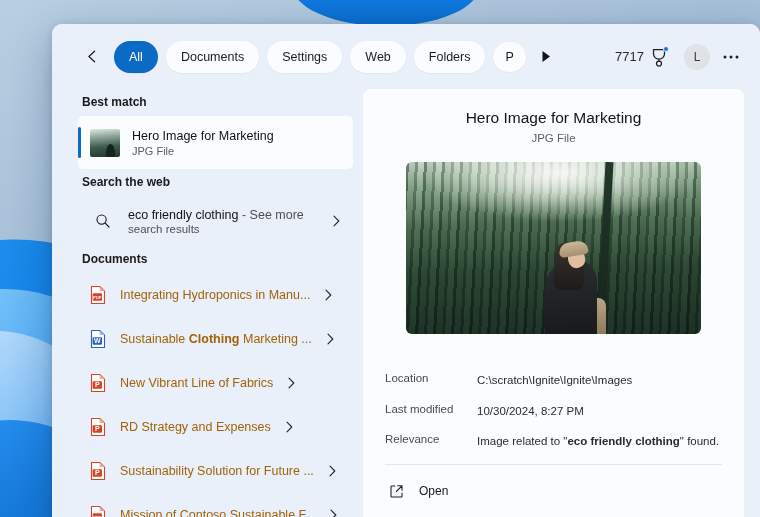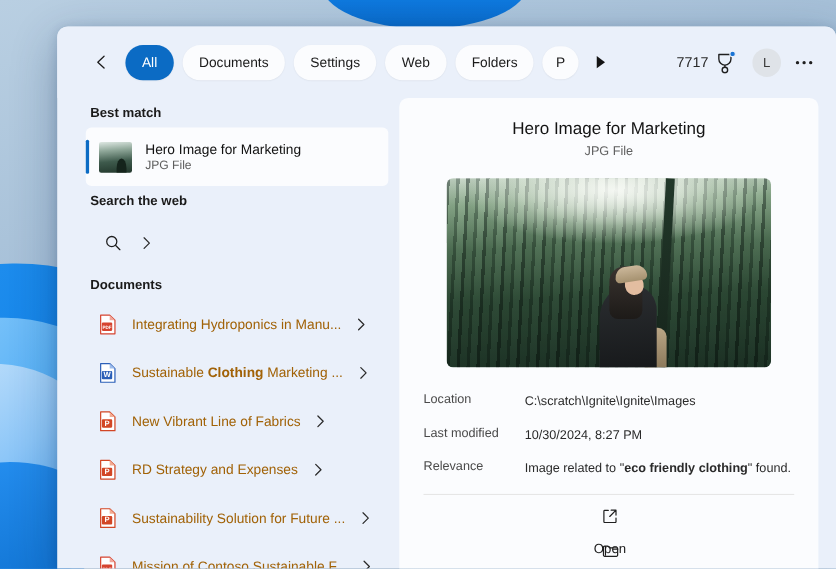--- a/index.html
+++ b/index.html
@@ -195,29 +195,29 @@
     background: #e3bda0; border-radius: 50% 50% 45% 45%; transform: rotate(-12deg);
   }
   .pv-image .person-hat {
     position: absolute; left: 52%; bottom: 78px; width: 29px; height: 14px;
     background: linear-gradient(180deg,#cbb79a,#a5916f); border-radius: 14px 14px 6px 6px; transform: rotate(-9deg);
   }
   .pv-image .person-bag {
     position: absolute; left: 61%; bottom: 0; width: 20px; height: 36px;
     background: linear-gradient(180deg,#b9a585,#8d7a5c); border-radius: 8px 8px 0 0;
   }
-  .meta { margin-top: 23px; }
+  .meta { margin-top: 38px; }
   .meta-row { display: flex; margin-bottom: 14px; }
   .meta-key { width: 92px; flex: 0 0 92px; font-size: 11.5px; color: #4a4a4a; }
   .meta-val { font-size: 11.5px; color: #2a2a2a; line-height: 1.45; }
   .meta-val b { font-weight: bold; }
   .divider { height: 1px; background: #e6e6e6; margin: 4px 0 0 0; }
   .action {
     display: flex; align-items: center; gap: 14px;
-    height: 32px; cursor: pointer; border-radius: 4px; padding-left: 2px; flex-direction: column;
+    height: 32px; cursor: pointer; border-radius: 4px; padding-left: 2px;
   }
   .action:first-of-type { margin-top: 10px; }
   .action-icon { width: 18px; flex: 0 0 18px; display: flex; align-items: center; justify-content: center; color: #1f1f1f; }
   .action-label { font-size: 12px; color: #1a1a1a; }
 </style>
 </head>
 <body>
 
 <div id="wallpaper">
   <div class="bloom-top"></div>
@@ -305,20 +305,26 @@
 
       <div class="section-title">Search the web</div>
 
       <div class="result-row web-row">
         <span class="search-glyph">
           <svg width="16" height="16" viewBox="0 0 16 16">
             <circle cx="6.6" cy="6.6" r="4.6" fill="none" stroke="#1f1f1f" stroke-width="1.15"></circle>
             <path d="M10.2 10.2 14 14" stroke="#1f1f1f" stroke-width="1.15" stroke-linecap="round"></path>
           </svg>
         </span>
+        <span class="res-text">
+          <div class="web-main">
+            <span>eco friendly clothing</span><span class="dim"> - See more</span>
+          </div>
+          <div class="web-sub">search results</div>
+        </span>
         <span class="chev">
           <svg width="11" height="12" viewBox="0 0 11 12">
               <path d="M3 1.2 7.8 6 3 10.8" fill="none" stroke="#2b2b2b" stroke-width="1.15" stroke-linecap="round" stroke-linejoin="round"></path>
             </svg>
         </span>
       </div>
 
       <div class="section-title">Documents</div>
 
       <div id="doc-list">

